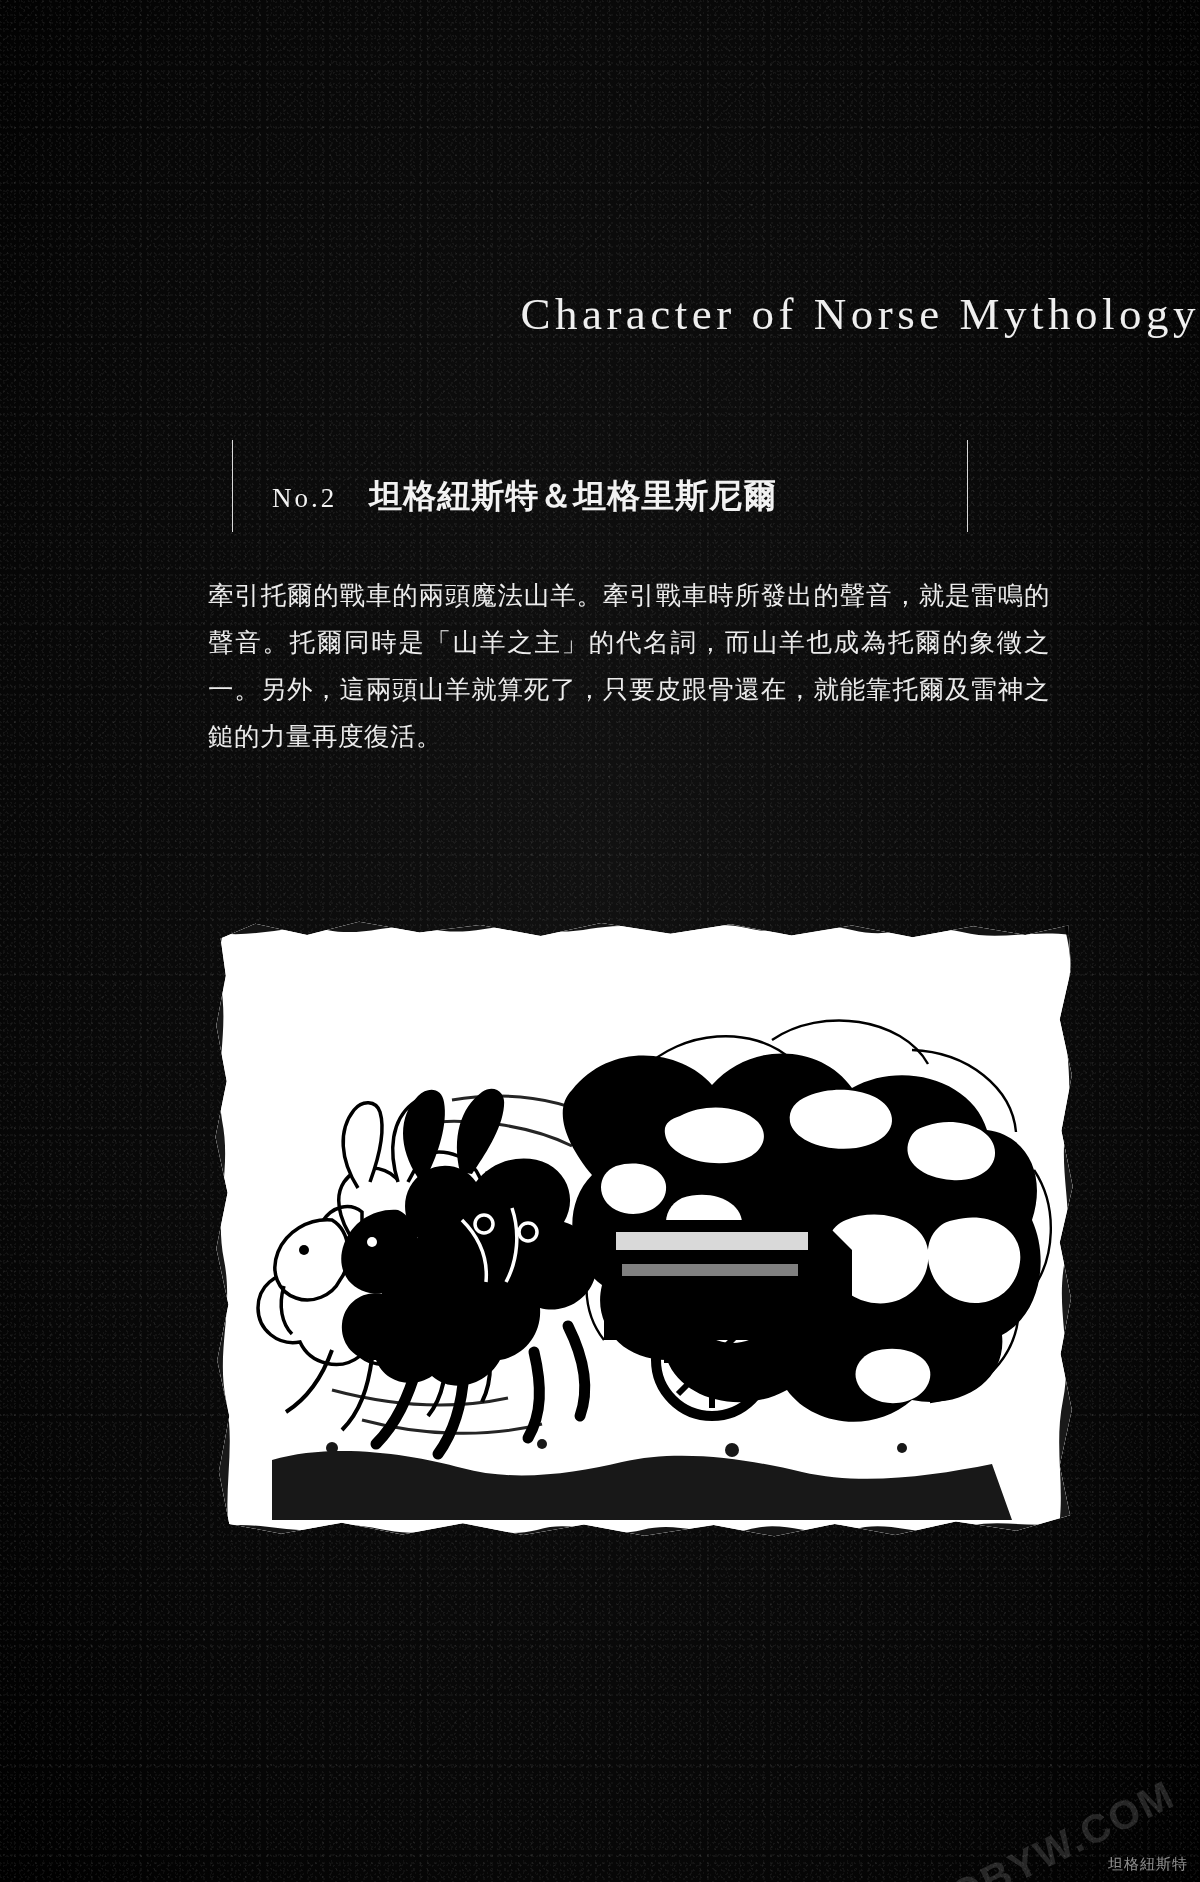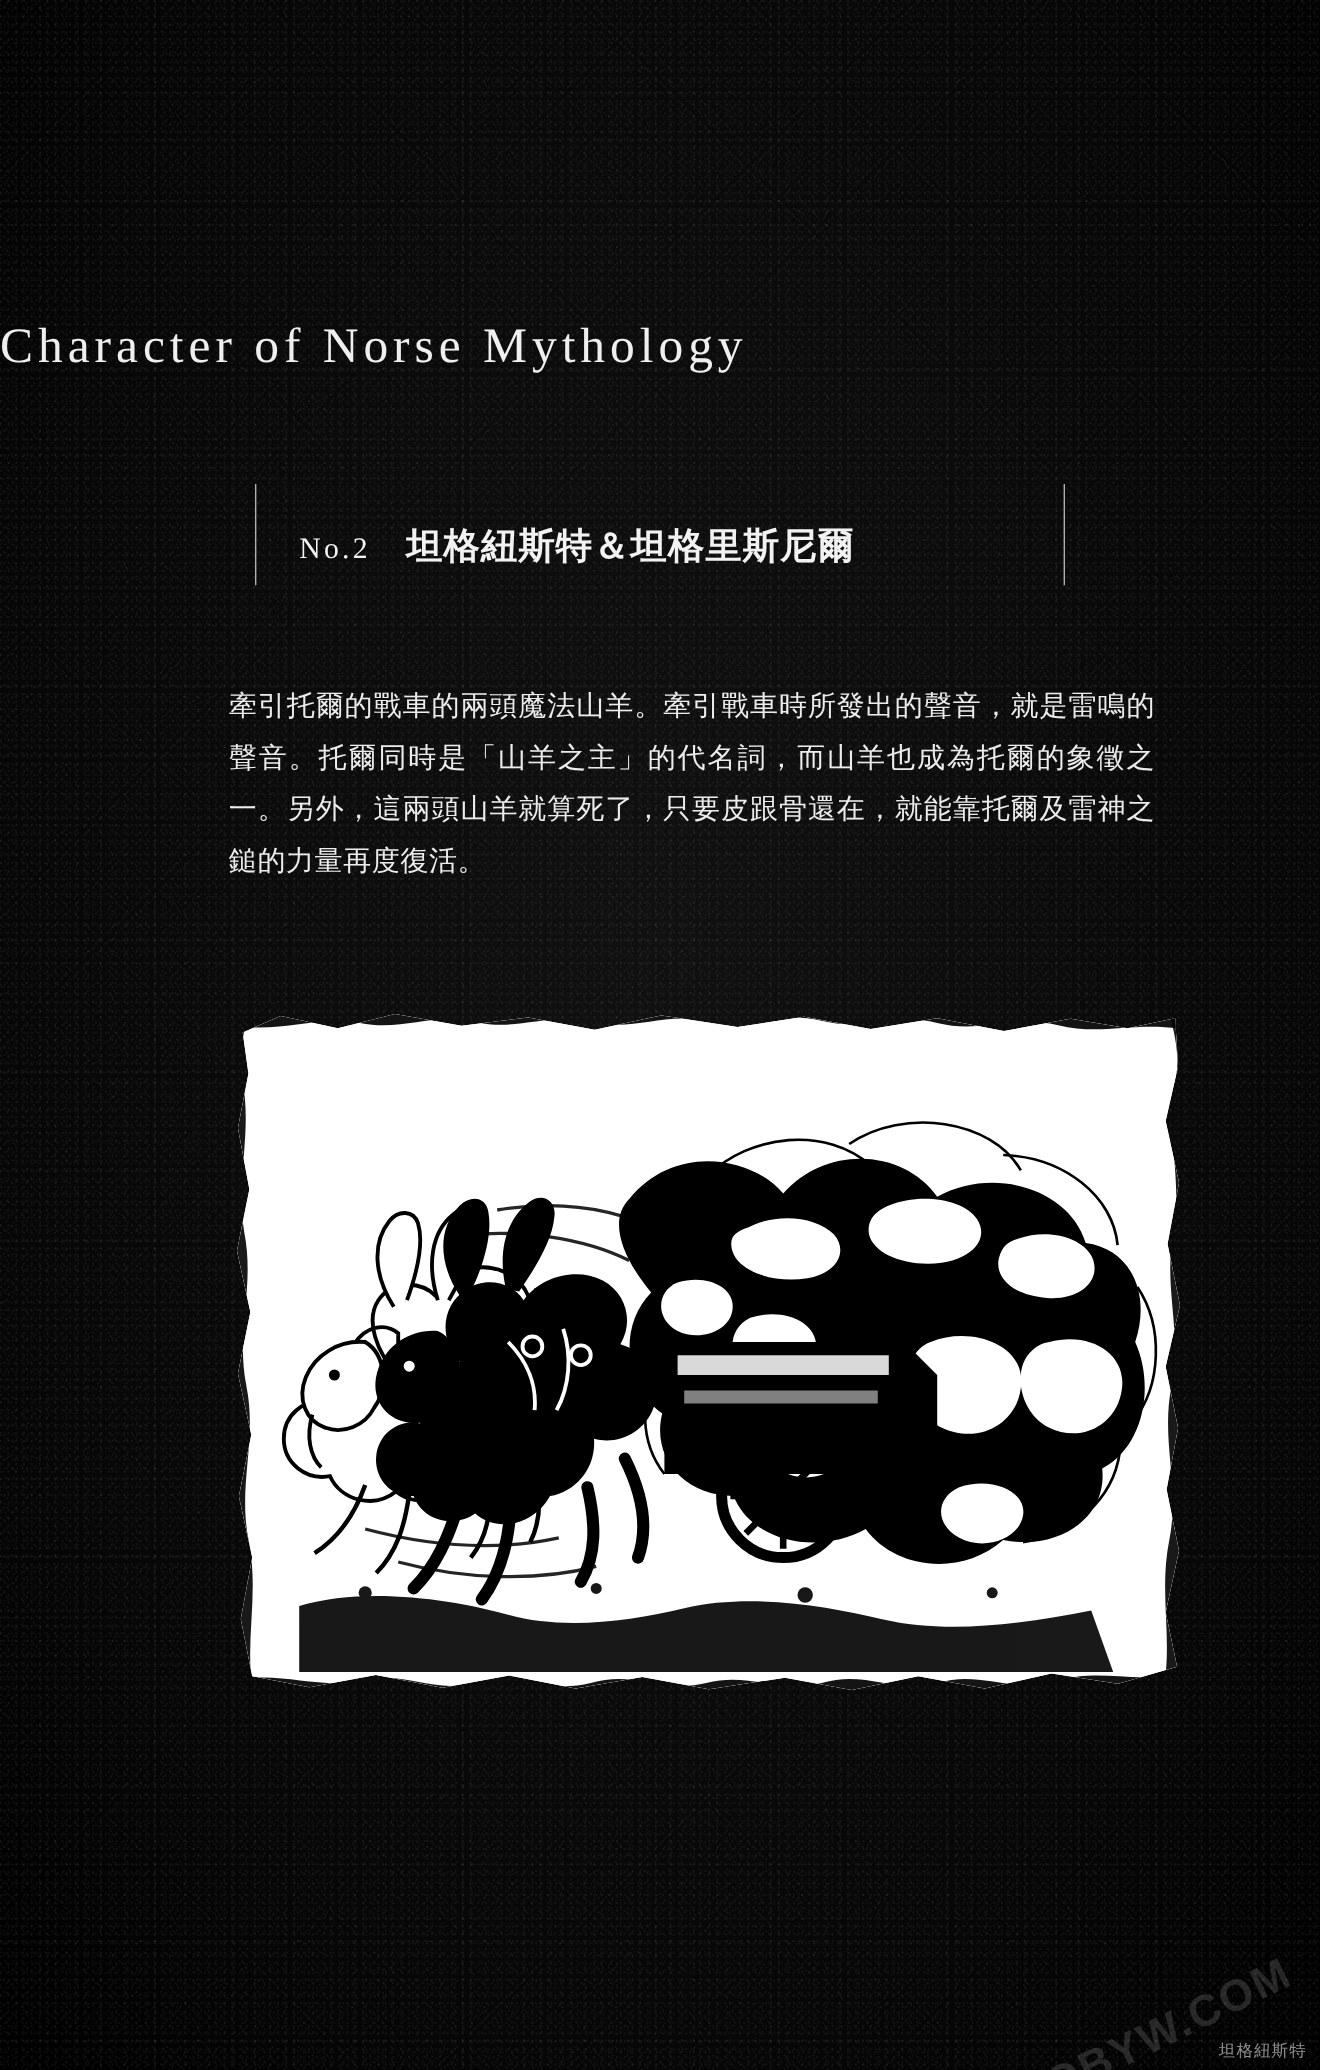--- a/index.html
+++ b/index.html
@@ -36,21 +36,21 @@
     position: absolute;
     inset: 0;
   }
 
   
   .book-title {
     position: absolute;
     left: 0;
     right: 0;
     top: 288px;
-    text-align: left;
+    text-align: right;
     color: #efefef;
     font-family: "Liberation Serif", serif;
     font-size: 45px;
     letter-spacing: 4.5px;
     font-weight: 400;
     white-space: nowrap;
   }
 
   
   .section-head {
@@ -89,26 +89,25 @@
     margin-left: 28px;
   }
 
   
   .body-text {
     position: absolute;
     left: 208px;
     width: 842px;
     top: 572px;
     color: #ececec;
-    font-family: Liberation Mono, monospace;
+    font-family: Liberation Sans, sans-serif;
     font-size: 25.5px;
     line-height: 47px;
     letter-spacing: 0.5px;
     text-align: justify;
-    margin-top: 48px;
   }
 
   
   .plate-wrap {
     position: absolute;
     left: 212px;
     top: 920px;
     width: 865px;
     height: 620px;
   }

